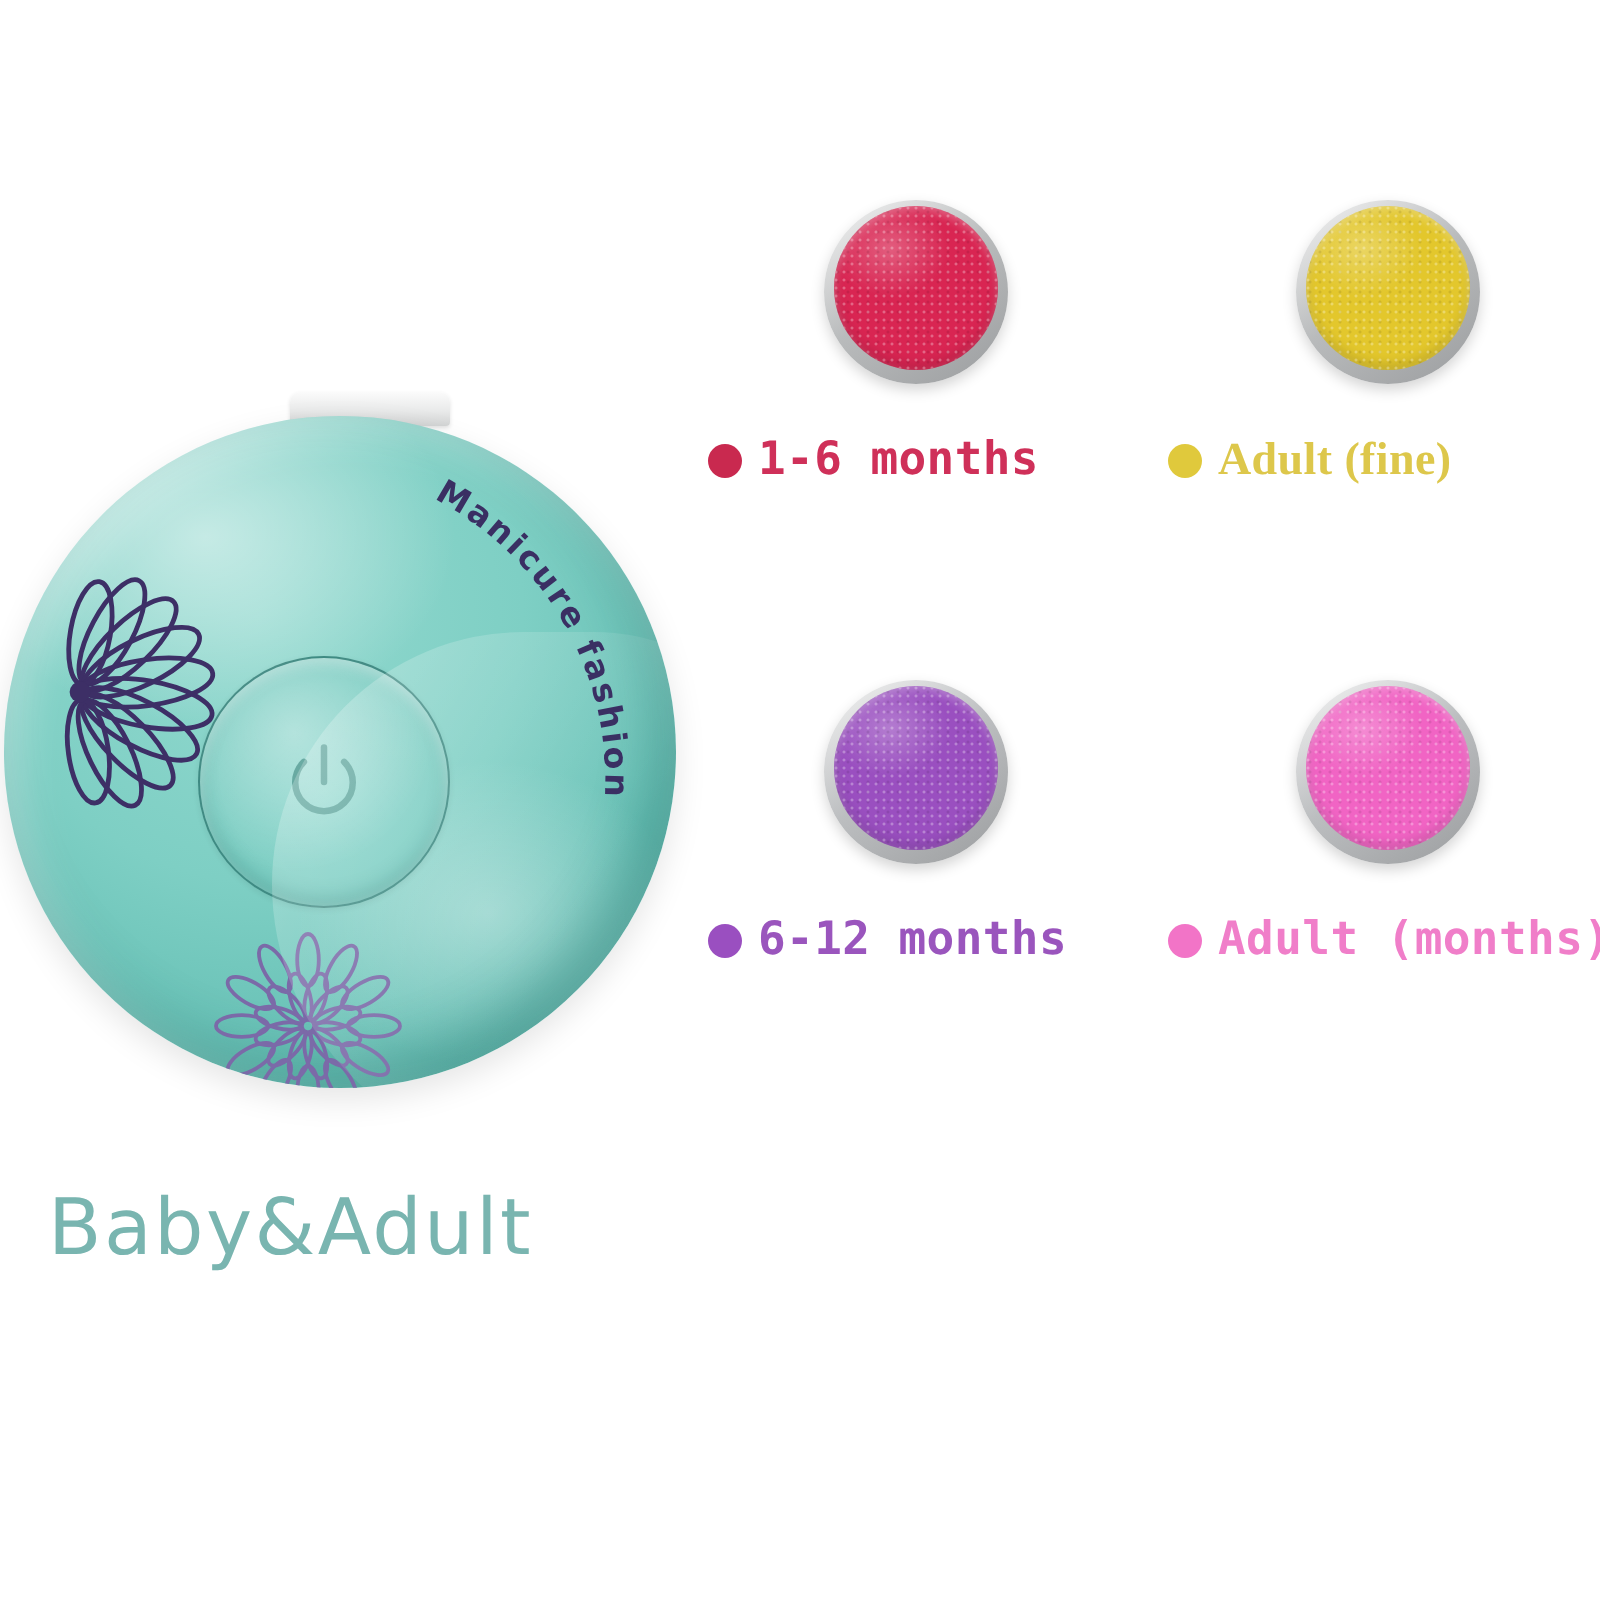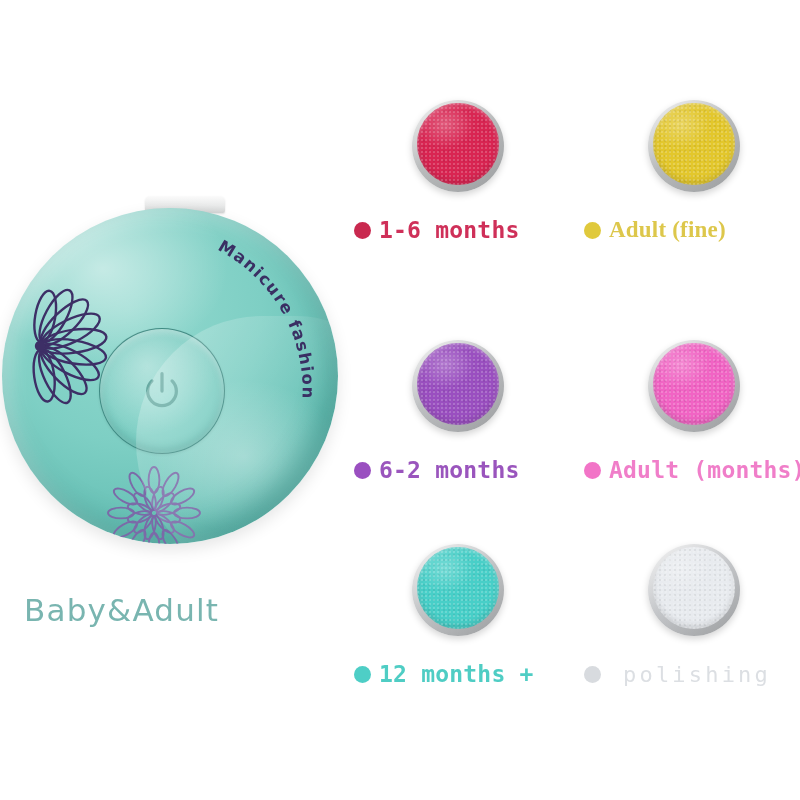--- a/index.html
+++ b/index.html
@@ -65,21 +65,21 @@
     width:46px;height:46px;opacity:.52;
   }
   .power-glyph svg{display:block;width:100%;height:100%;}
 
   .flower-big{position:absolute;left:8px;top:72px;width:132px;height:132px;pointer-events:none;}
   .flower-small{position:absolute;left:102px;top:255px;width:100px;height:100px;pointer-events:none;}
 
   .baby-adult{
     position:absolute;left:24px;top:592px;
     font-family:"DejaVu Sans", sans-serif;
-    font-size:31px;font-weight:400;letter-spacing:1.2px;
+    font-size:39px;font-weight:400;letter-spacing:1.2px;
     color:#79b5b0;white-space:nowrap;
   }
 
   
   .grid{position:absolute;left:344px;top:96px;width:452px;height:600px;}
   .prow{position:absolute;left:0;width:452px;height:176px;}
   .prow.r1{top:0px;text-align:right;}
   .prow.r2{top:240px;}
   .prow.r3{top:444px;}
 
@@ -229,49 +229,29 @@
       </div>
     </div>
 
     <div class="prow r2">
       <div class="cell c1">
         <div class="pad" style="background: linear-gradient(145deg, rgb(246, 246, 246) 0%, rgb(188, 190, 192) 48%, rgb(155, 157, 159) 100%);">
           <div class="pad-face" style="background: rgb(154, 79, 192);"></div>
         </div>
         <div class="legend">
           <span class="dot" style="background: rgb(154, 79, 192);"></span>
-          <span class="lab" style="color: rgb(154, 85, 189);">6-2 months</span>
+          <span class="lab" style="color: rgb(154, 85, 189);">6-12 months</span>
         </div>
       </div>
       <div class="cell c2">
         <div class="pad" style="background: linear-gradient(145deg, rgb(246, 246, 246) 0%, rgb(188, 190, 192) 48%, rgb(155, 157, 159) 100%);">
           <div class="pad-face" style="background: rgb(241, 100, 196);"></div>
         </div>
         <div class="legend">
           <span class="dot" style="background: rgb(242, 116, 199);"></span>
           <span class="lab" style="color: rgb(240, 126, 201);">Adult (months)</span>
         </div>
       </div>
     </div>
 
-    <div class="prow r3">
-      <div class="cell c1">
-        <div class="pad" style="background: linear-gradient(145deg, rgb(246, 246, 246) 0%, rgb(194, 196, 198) 48%, rgb(155, 157, 159) 100%);">
-          <div class="pad-face" style="background: rgb(72, 207, 200);"></div>
-        </div>
-        <div class="legend">
-          <span class="dot" style="background: rgb(78, 206, 198);"></span>
-          <span class="lab" style="color: rgb(79, 205, 196);">12 months +</span>
-        </div>
-      </div>
-      <div class="cell c2">
-        <div class="pad" style="background: linear-gradient(145deg, rgb(246, 246, 246) 0%, rgb(196, 198, 201) 48%, rgb(155, 157, 159) 100%);">
-          <div class="pad-face" style="background: rgb(232, 235, 239);"></div>
-        </div>
-        <div class="legend soft">
-          <span class="dot" style="background: rgb(216, 219, 223);"></span>
-          <span class="lab" style="color: rgb(220, 223, 227);">polishing</span>
-        </div>
-      </div>
-    </div>
 
   </div>
 </div>
 
 </body></html>

